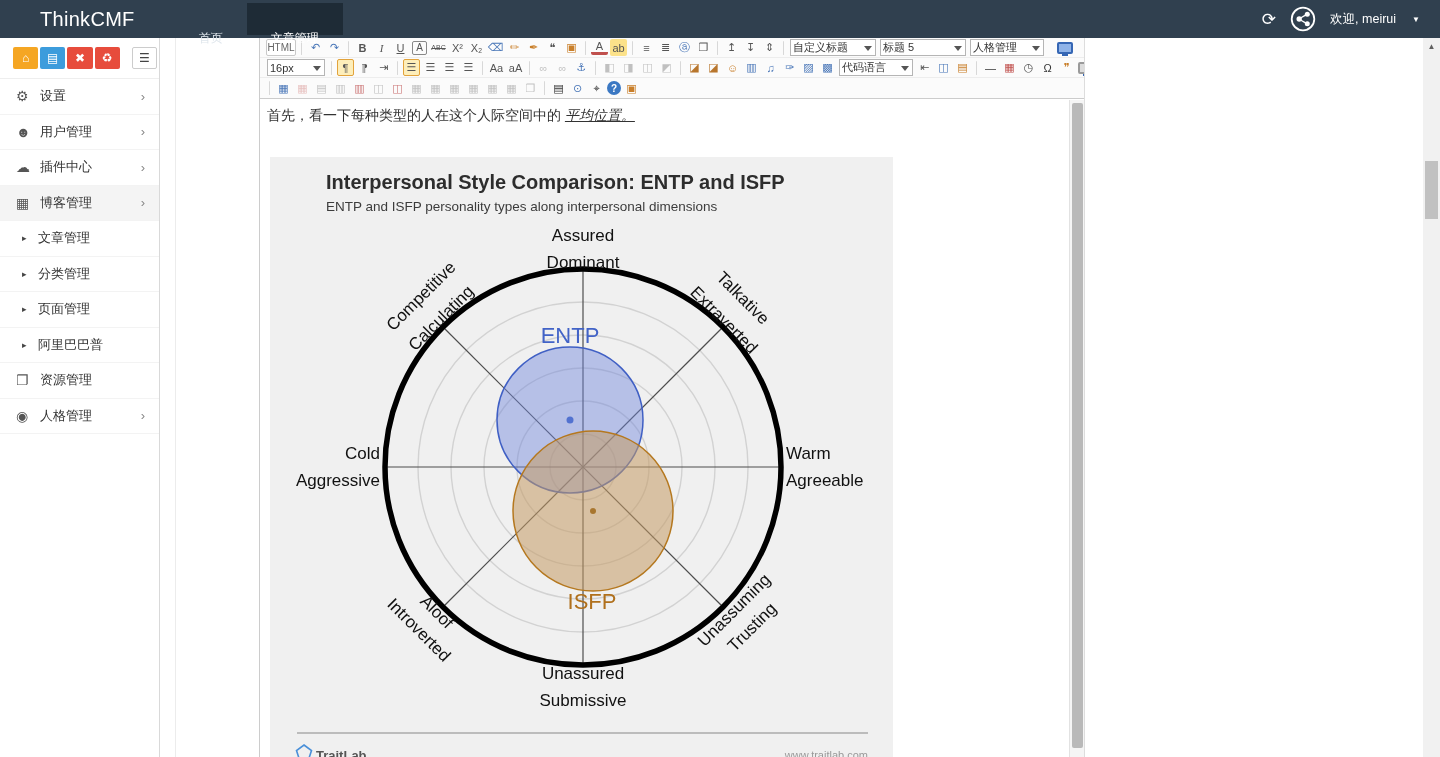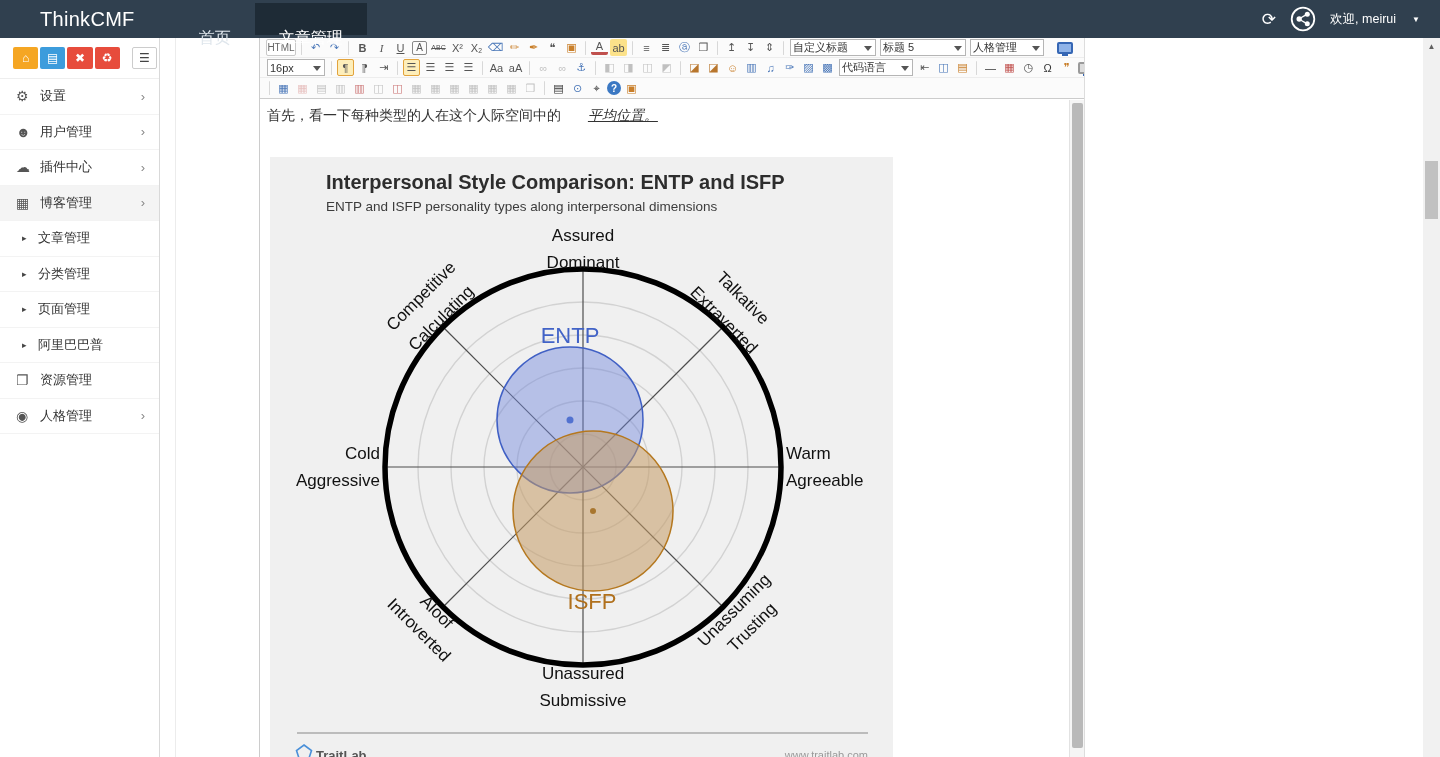--- a/index.html
+++ b/index.html
@@ -4,21 +4,21 @@
 <title>ThinkCMF</title>
 <style>
   * { margin:0; padding:0; box-sizing:border-box; }
   html,body { width:1440px; height:757px; overflow:hidden; background:#fff;
     font-family:"Liberation Sans","DejaVu Sans",sans-serif; }
 
   
   .navbar { position:absolute; left:0; top:0; width:1440px; height:38px; background:#30404f; display:flex; align-items:center; z-index:50; }
   .brand { color:#fff; font-size:20px; padding:0 40px 0 40px; letter-spacing:.3px; }
   .tabs { display:flex; height:38px; margin-left:24px; }
-  .tab { height:28px; line-height:38px; padding:16px 24px; color:#dfe6ec; font-size:16px; cursor:pointer; }
+  .tab { height:28px; line-height:38px; padding:16px 24px; color:#dfe6ec; font-size:12px; cursor:pointer; }
   .tab.active { background:#1e2b36; color:#fff; }
   .nav-right { margin-left:auto; display:flex; align-items:center; gap:14px; padding-right:20px; color:#fff; }
   .refresh { font-size:17px; color:#fff; cursor:pointer; }
   .avatar { width:26px; height:26px; }
   .welcome { font-size:12.5px; color:#fff; }
   .caret { font-size:8px; color:#fff; margin-left:2px; }
 
   
   .sidebar { position:absolute; left:0; top:38px; width:160px; height:719px; background:#fff; border-right:1px solid #d9d9d9; }
   .gutter { position:absolute; left:160px; top:38px; width:16px; height:719px; background:#fff; border-right:1px solid #ececec; }
@@ -65,21 +65,21 @@
   .tb.select.narrow { width:58px; }
   .tb.select.mid { width:74px; }
   .tb.help { background:#3b78c3; color:#fff; border-radius:50%; width:14px; height:14px; font-size:10px; font-weight:bold; }
   .mon { width:16px; height:12px; border:2px solid #3566b4; background:#8fb3e8; border-radius:2px; margin:0 6px 0 auto; position:relative; flex:0 0 auto; }
   .mon::after { content:""; position:absolute; left:3px; bottom:-4px; width:6px; height:2px; background:#3566b4; }
   .mon.gray { border-color:#9a9a9a; background:#dcdcdc; margin:0 6px 0 2px; }
   .mon.gray::before { content:""; position:absolute; right:-2px; bottom:-3px; width:6px; height:4px; background:#e0a33c; }
 
   .content { position:absolute; left:0; top:62px; right:15px; bottom:0; background:#fff; padding:5px 0 0 7px; overflow:hidden; }
   .para { font-size:14px; color:#333; line-height:20px; }
-  .para u { font-style:italic;margin-left:23px; }
+  .para u { font-style:italic; }
   .chart-card { margin:32px 0 0 3px; width:623px; height:625px; background:#f0f0f0; }
 
   .ed-scroll { position:absolute; top:62px; right:0; width:15px; bottom:0; background:#f5f5f5; border-left:1px solid #e2e2e2; }
   .ed-thumb { position:absolute; top:3px; left:2px; width:11px; bottom:9px; background:#b9b9b9; border-radius:2px; }
 
   .page-scroll { position:absolute; right:0; top:38px; width:17px; bottom:0; background:#f1f1f1; }
   .ps-up { position:absolute; top:4px; left:0; width:17px; text-align:center; font-size:8px; color:#606060; }
   .ps-thumb { position:absolute; top:123px; left:2px; width:13px; height:58px; background:#c1c1c1; }
 
   svg text { font-family:"Liberation Sans","DejaVu Sans",sans-serif; }

